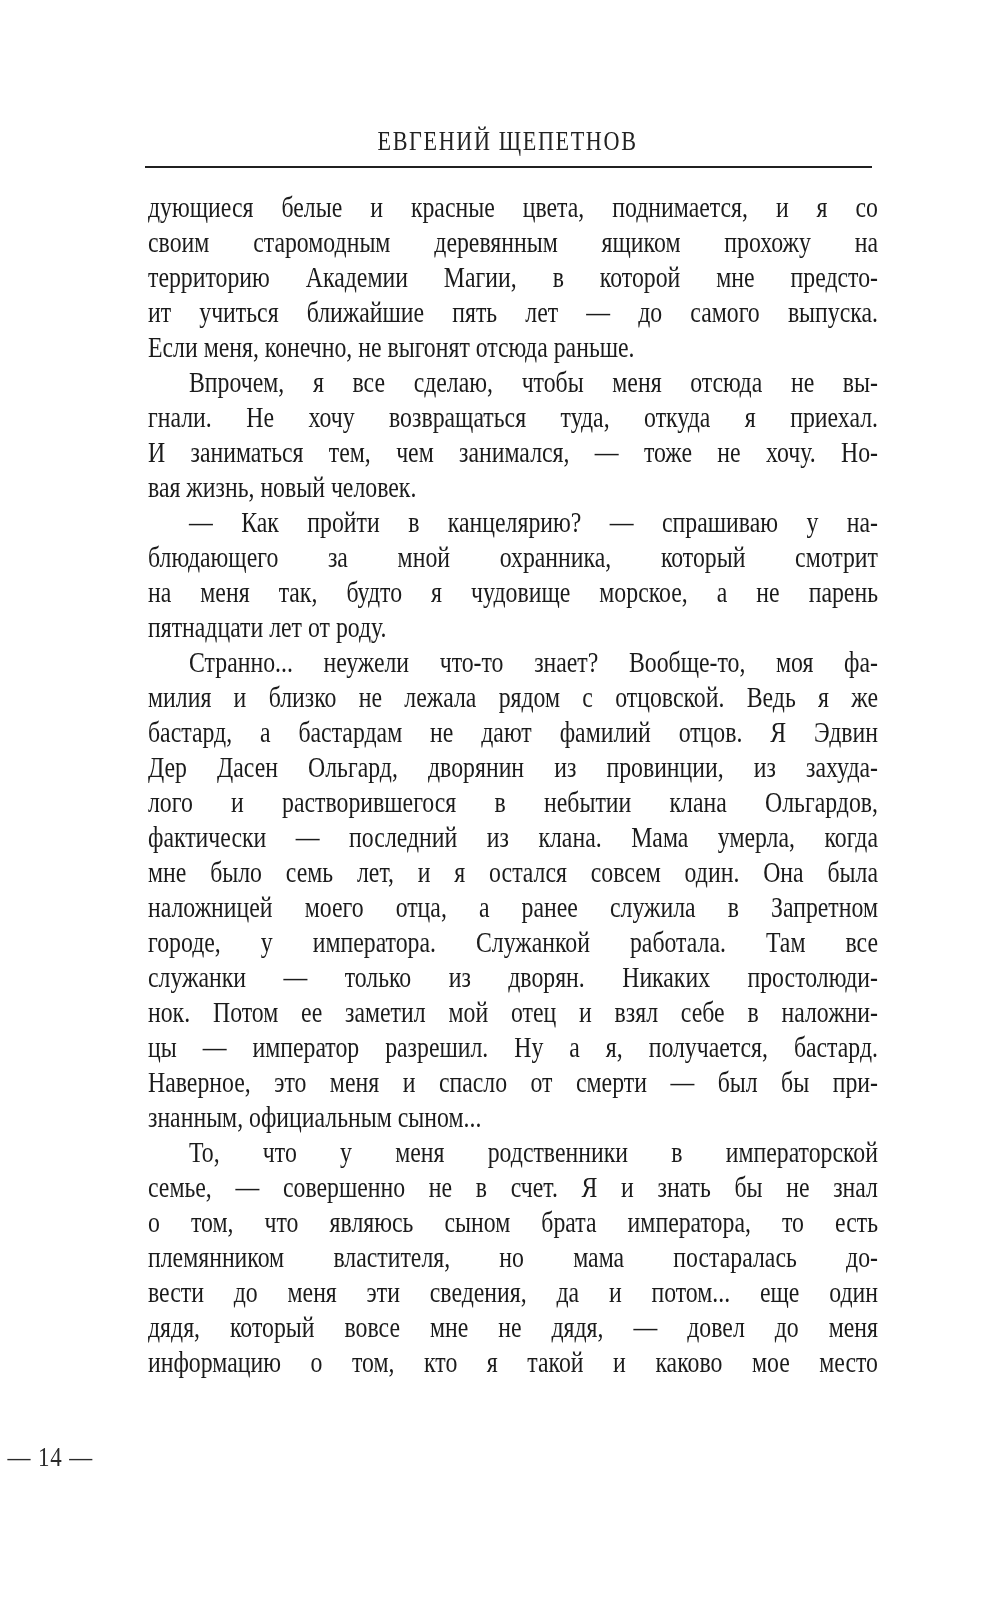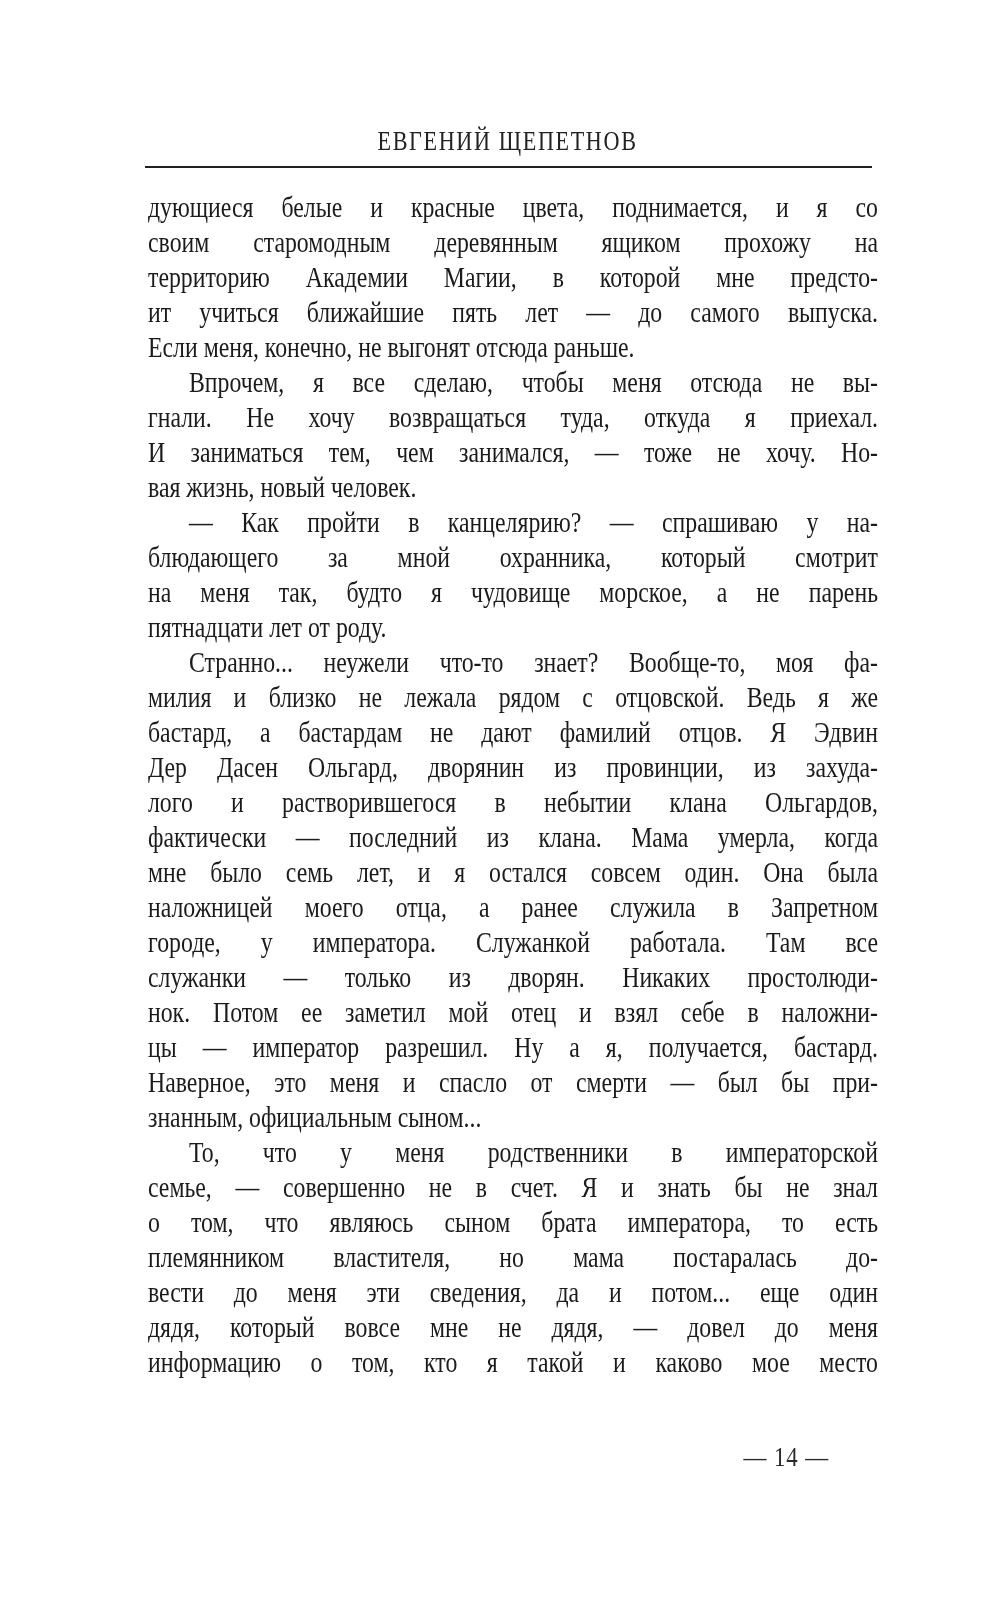--- a/index.html
+++ b/index.html
@@ -65,21 +65,21 @@
   .line.end {
     text-align: left;
     text-align-last: left;
   }
   
   .footer {
     position: absolute;
     top: 1442px;
     left: 0;
     width: 836px;
-    text-align: right;
+    text-align: left;
   }
   .page-number {
     display: inline-block;
     font-size: 27px;
     letter-spacing: 1px;
     color: #2a2a2a;
     transform: scaleX(0.85);
     transform-origin: center top;
     white-space: nowrap;
   }

